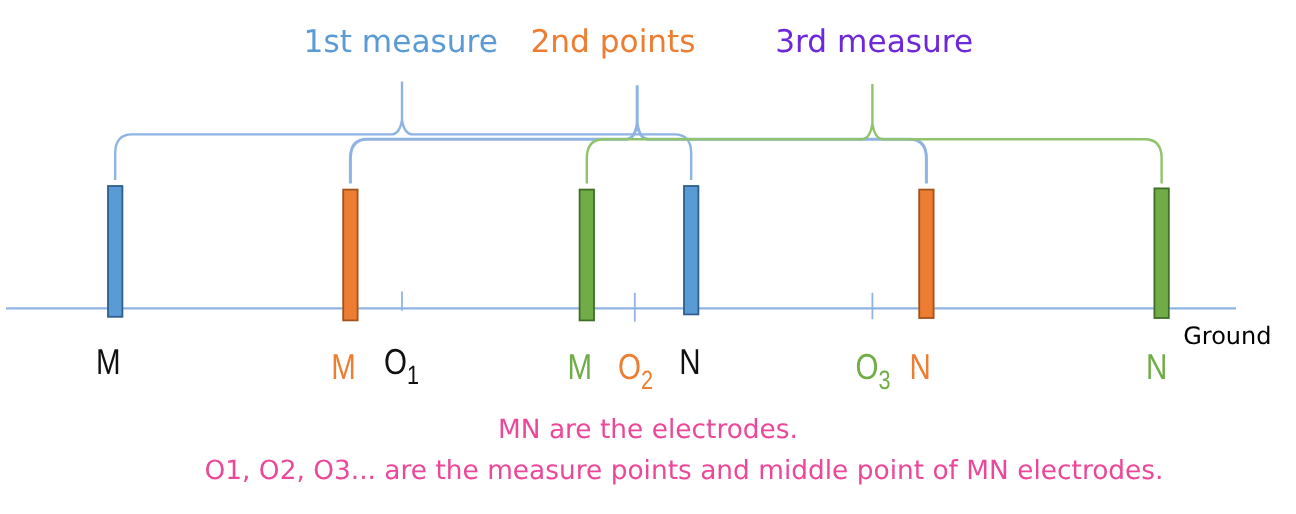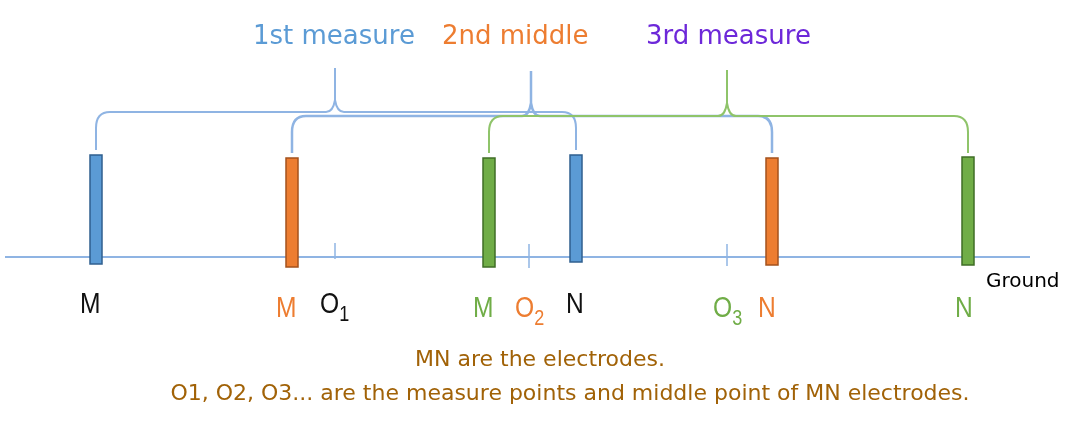--- a/index.html
+++ b/index.html
@@ -2,21 +2,21 @@
 <html><head>
   <meta charset="utf-8">
   <style>
     html, body { margin: 0; padding: 0; background: #ffffff; }
     body { width: 1080px; height: 428px; position: relative; overflow: hidden; font-family: "DejaVu Sans", sans-serif; }
     .diagram { position: absolute; left: 0; top: 0; width: 1080px; height: 404px; }
     .measure-label { position: absolute; top: 20px; font-size: 26px; font-family: "DejaVu Sans", sans-serif; white-space: nowrap; }
     .elabel { position: absolute; font-size: 30px; font-family: "Liberation Sans Narrow", "Liberation Sans", sans-serif; transform: scaleX(0.82); transform-origin: left top; white-space: nowrap; }
     .elabel sub { font-size: 22px; vertical-align: -8px; }
     .ground { position: absolute; left: 986px; top: 268px; font-size: 20px; color: #000; font-family: "DejaVu Sans", sans-serif; }
-    .caption { position: absolute; left: 0; width: 1080px; text-align: center; font-size: 22px; color: #a16207; font-family: "DejaVu Sans", sans-serif; }
+    .caption { position: absolute; left: 0; width: 1080px; text-align: center; font-size: 22px; color: #ec4899; font-family: "DejaVu Sans", sans-serif; }
   </style>
 </head>
 <body>
 
 <div class="diagram">
 
   <svg width="1080" height="428" viewBox="0 0 1080 428" style="position:absolute;left:0;top:0;">
 
     <line x1="5" y1="257" x2="1030" y2="257" stroke="#8fb4e3" stroke-width="2"></line>
 
@@ -32,21 +32,21 @@
 
     <rect x="90" y="155" width="12" height="109" fill="#5b9bd5" stroke="#2f5f8f" stroke-width="1.5"></rect>
     <rect x="286" y="158" width="12" height="109" fill="#ed7d31" stroke="#a4521c" stroke-width="1.5"></rect>
     <rect x="483" y="158" width="12" height="109" fill="#70ad47" stroke="#3f6e26" stroke-width="1.5"></rect>
     <rect x="570" y="155" width="12" height="107" fill="#5b9bd5" stroke="#2f5f8f" stroke-width="1.5"></rect>
     <rect x="766" y="158" width="12" height="107" fill="#ed7d31" stroke="#a4521c" stroke-width="1.5"></rect>
     <rect x="962" y="157" width="12" height="108" fill="#70ad47" stroke="#3f6e26" stroke-width="1.5"></rect>
   </svg>
 
   <div class="measure-label" style="left:253px;color:#5b9bd5;">1st measure</div>
-  <div class="measure-label" style="left:442px;color:#ed7d31;">2nd middle</div>
+  <div class="measure-label" style="left:442px;color:#ed7d31;">2nd points</div>
   <div class="measure-label" style="left:646px;color:#6d28d9;">3rd measure</div>
 
   <div class="elabel" style="left:80px;top:286px;color:#111;">M</div>
   <div class="elabel" style="left:276px;top:290px;color:#ed7d31;">M</div>
   <div class="elabel" style="left:320px;top:286px;color:#111;"><span>O</span><sub>1</sub></div>
   <div class="elabel" style="left:473px;top:290px;color:#70ad47;">M</div>
   <div class="elabel" style="left:515px;top:290px;color:#ed7d31;"><span>O</span><sub>2</sub></div>
   <div class="elabel" style="left:566px;top:286px;color:#111;">N</div>
   <div class="elabel" style="left:713px;top:290px;color:#70ad47;"><span>O</span><sub>3</sub></div>
   <div class="elabel" style="left:758px;top:290px;color:#ed7d31;">N</div>

